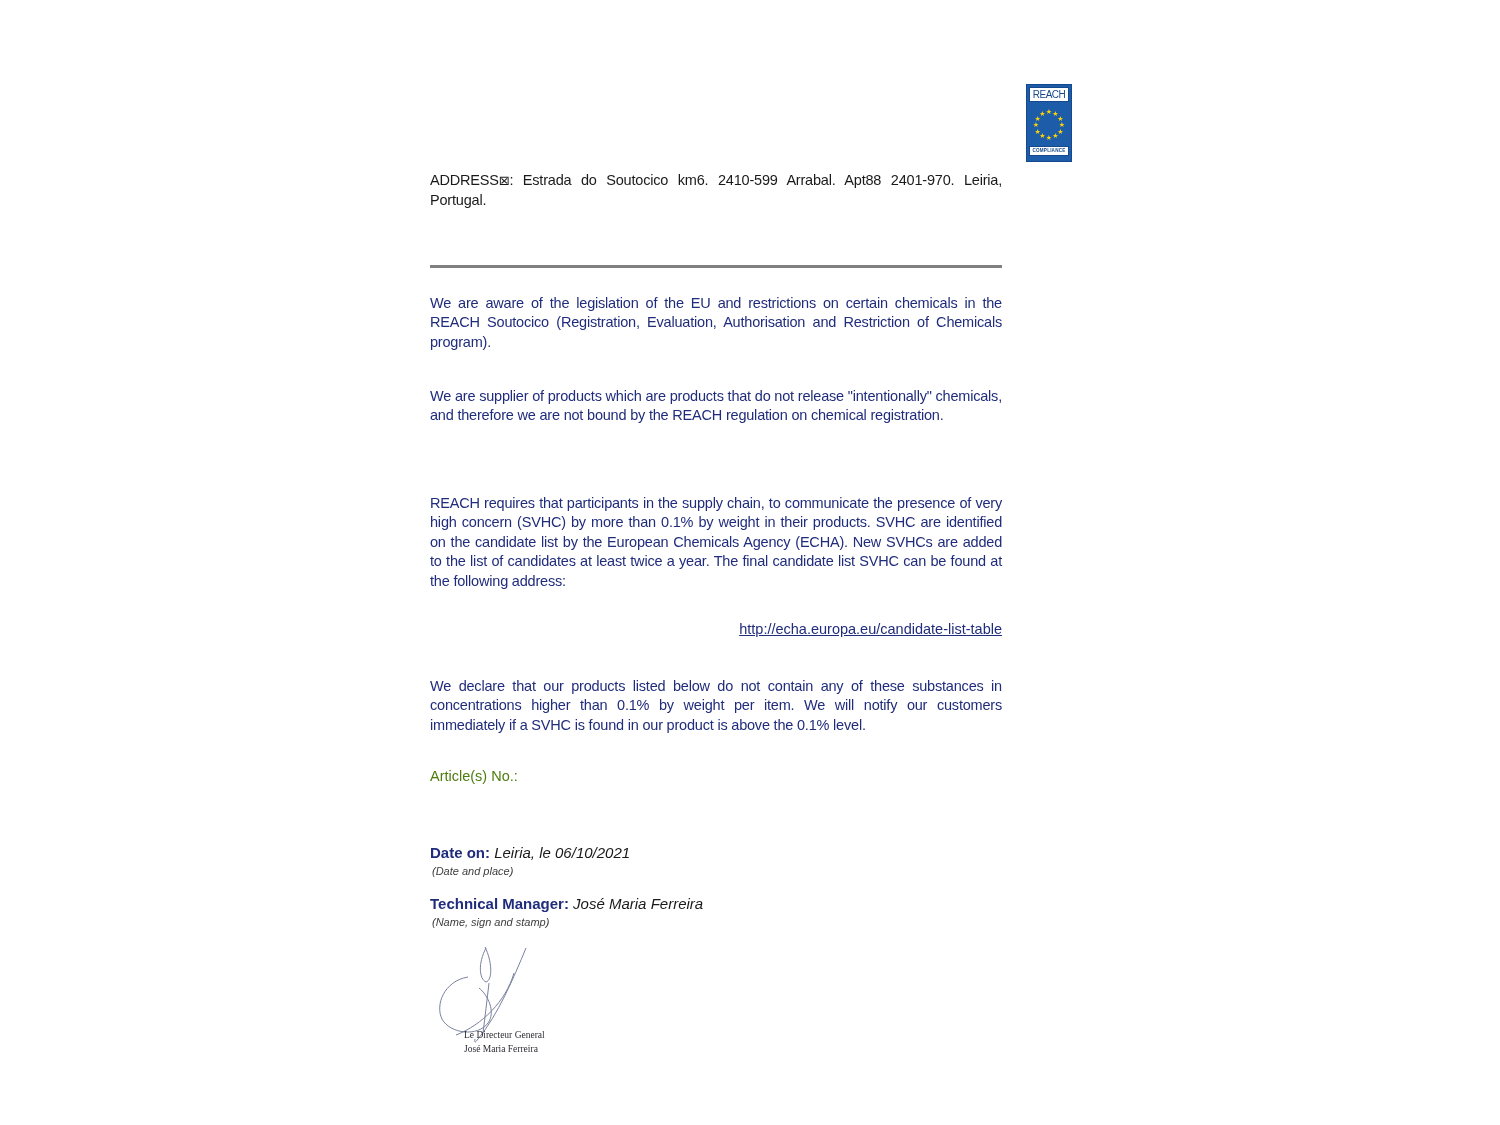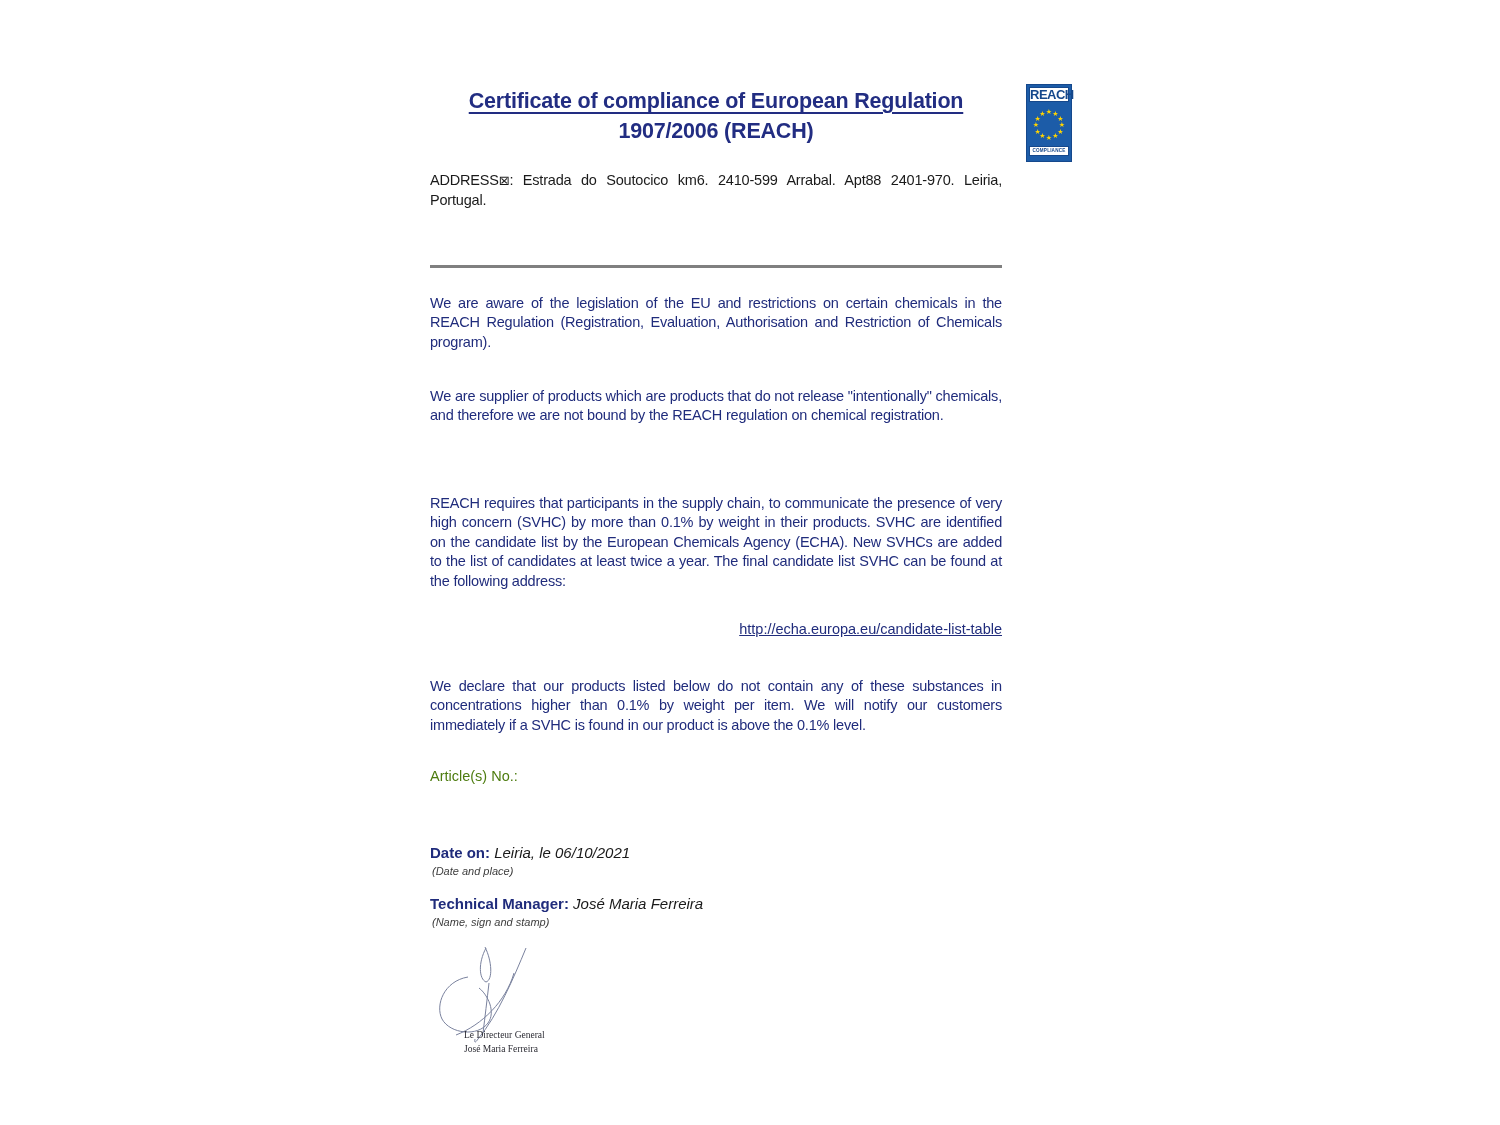--- a/index.html
+++ b/index.html
@@ -12,21 +12,21 @@
   .doc-title { position: absolute; top: 86px; left: 0; width: 100%; text-align: center;
                color: #222D82; font-weight: bold; font-size: 21.5px; letter-spacing: -0.2px;
                line-height: 30px; white-space: nowrap; }
   .doc-title .u { text-decoration: underline; text-decoration-thickness: 2px; text-underline-offset: 4px; }
 
   
   .reach-logo { position: absolute; left: 596px; top: 84px; width: 46px; height: 78px;
                 background: #1C5CA8; border: 1px solid #15488C; padding: 2px; display: flex;
                 flex-direction: column; align-items: center; }
   .reach-logo .rl-top { width: 100%; background: #ffffff; border: 1.5px solid #15488C;
-                color: #15488C; font-weight: bold; font-size: 13px; text-align: center;
+                color: #15488C; font-weight: normal; font-size: 10px; text-align: center;
                 line-height: 13px; letter-spacing: -0.5px; }
   .reach-logo .rl-flag { position: relative; width: 40px; height: 44px; }
   .reach-logo .star { position: absolute; color: #FFD400; font-size: 7px; line-height: 7px;
                 transform: translate(-50%, -50%); }
   .reach-logo .rl-bottom { width: 100%; background: #ffffff; border: 1px solid #15488C;
                 color: #15488C; font-weight: bold; font-size: 4.6px; text-align: center;
                 line-height: 8px; letter-spacing: 0.2px; }
 
   
   .supplier { position: absolute; top: 171px; left: 0; width: 100%; color: #1a1a1a;
@@ -63,32 +63,28 @@
   .signature svg { position: absolute; left: 0; top: 0; }
   .sig-text { position: absolute; left: 30px; top: 35px; width: 110px;
               font-family: "Liberation Serif", serif; font-size: 9.5px; line-height: 14px;
               color: #2b2b33; white-space: nowrap; margin-top: 48px; }
 </style>
 </head>
 <body>
 
 <div class="page">
 
-  <div class="doc-title">
-    <span class="u">Certificate of compliance of European Regulation</span><br>
-    <span>1907/2006 (REACH)</span>
-  </div>
 
   <div class="supplier">
     <div><span>ADDRESS</span><span class="glyph">⊠</span><span>: Estrada do Soutocico km6. 2410-599 Arrabal. Apt88 2401-970. Leiria, Portugal.</span></div>
   </div>
 
   <div class="rule"></div>
 
-  <div class="para p1">We are aware of the legislation of the EU and restrictions on certain chemicals in the REACH Regulation (Registration, Evaluation, Authorisation and Restriction of Chemicals program).</div>
+  <div class="para p1">We are aware of the legislation of the EU and restrictions on certain chemicals in the REACH Soutocico (Registration, Evaluation, Authorisation and Restriction of Chemicals program).</div>
   <div class="para p2">We are supplier of products which are products that do not release "intentionally" chemicals, and therefore we are not bound by the REACH regulation on chemical registration.</div>
   <div class="para p3">REACH requires that participants in the supply chain, to communicate the presence of very high concern (SVHC) by more than 0.1% by weight in their products. SVHC are identified on the candidate list by the European Chemicals Agency (ECHA). New SVHCs are added to the list of candidates at least twice a year. The final candidate list SVHC can be found at the following address:</div>
 
   <div class="link-line">
     <a href="#">http://echa.europa.eu/candidate-list-table</a>
   </div>
 
   <div class="para p4">We declare that our products listed below do not contain any of these substances in concentrations higher than 0.1% by weight per item. We will notify our customers immediately if a SVHC is found in our product is above the 0.1% level.</div>
 
   <div class="article">Article(s) No.:</div>

